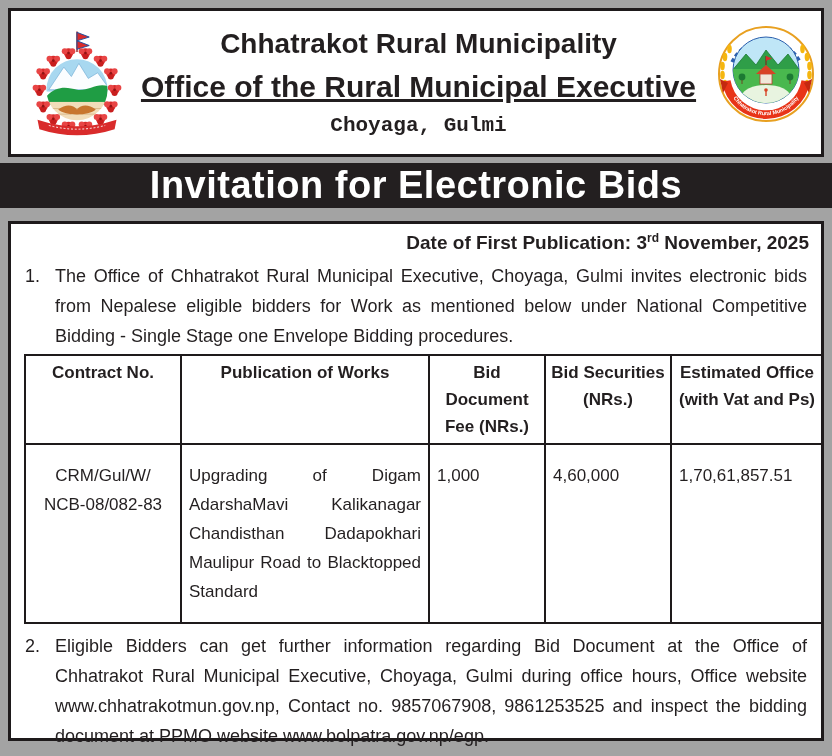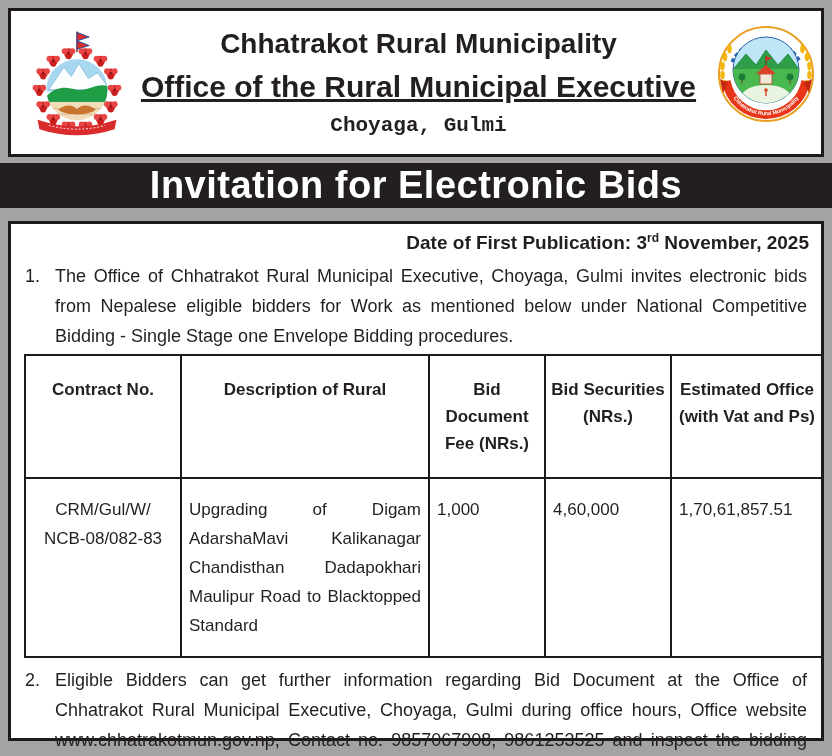--- a/index.html
+++ b/index.html
@@ -32,21 +32,21 @@
   .date-line sup { font-size:12px; vertical-align:super; }
 
   .para { display:flex; margin:7px 14px 0 14px; font-size:18px; line-height:30px; }
   .para .num { width:30px; flex:none; }
   .para .ptext { flex:1; text-align:justify; }
 
   table.bid-table { border-collapse:collapse; margin:3px 0 0 13px; width:798px;
                     table-layout:fixed; }
   .bid-table th, .bid-table td { border:2px solid #1e1a1b; vertical-align:top; }
   .bid-table th { font-size:17px; font-weight:bold; text-align:center;
-                  line-height:27px; padding:20px 4px; }
+                  line-height:27px; padding:3px 4px; }
   .bid-table td { font-size:17px; line-height:29px; padding:16px 7px; }
   .col-contract { width:156px; } .col-desc { width:248px; } .col-fee { width:116px; }
   .col-sec { width:126px; } .col-est { width:152px; }
   .cell-contract { text-align:center; }
   .cell-desc { text-align:justify; }
 
   .officer { text-align:left; font-size:19px; font-weight:bold; margin:4px 14px 0 0;
              line-height:24px; }
 </style>
 </head>
@@ -177,21 +177,21 @@
       <colgroup>
         <col class="col-contract">
           <col class="col-desc">
           <col class="col-fee">
         <col class="col-sec">
           <col class="col-est">
       </colgroup>
       <thead>
         <tr>
           <th>Contract No.</th>
-          <th>Description of Rural</th>
+          <th>Publication of Works</th>
           <th>Bid Document Fee (NRs.)</th>
           <th>Bid Securities (NRs.)</th>
           <th>Estimated Office (with Vat and Ps)</th>
         </tr>
       </thead>
       <tbody>
         <tr>
           <td class="cell-contract">CRM/Gul/W/ NCB-08/082-83</td>
           <td class="cell-desc">Upgrading of Digam AdarshaMavi Kalikanagar Chandisthan Dadapokhari Maulipur Road to Blacktopped Standard</td>
           <td>1,000</td>

